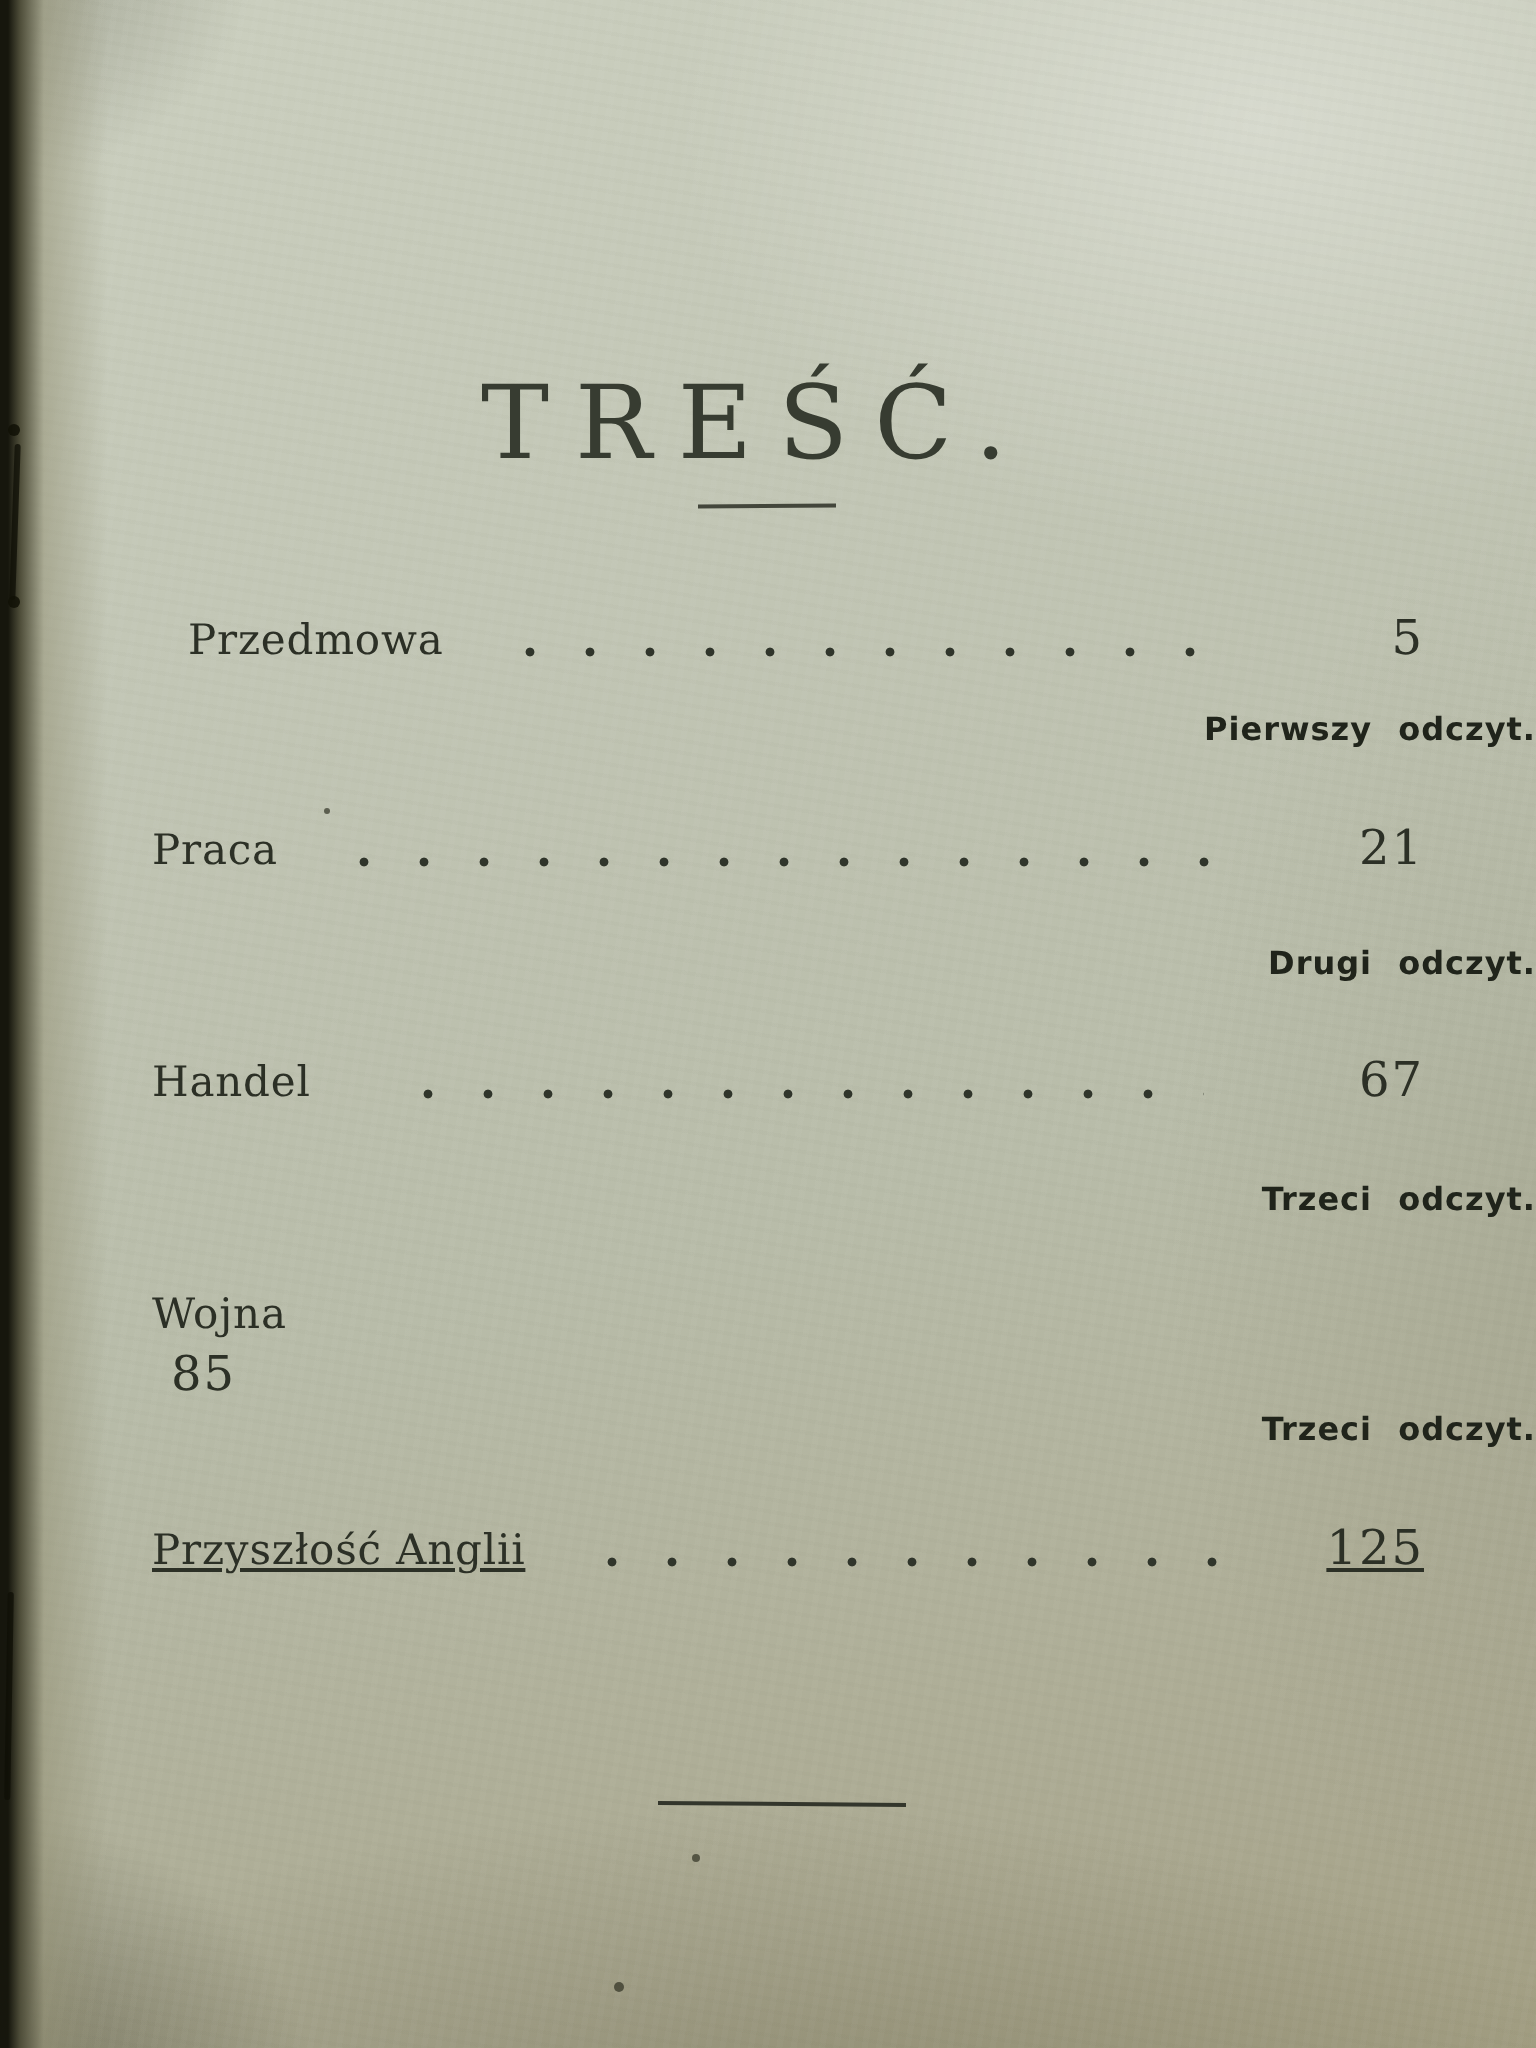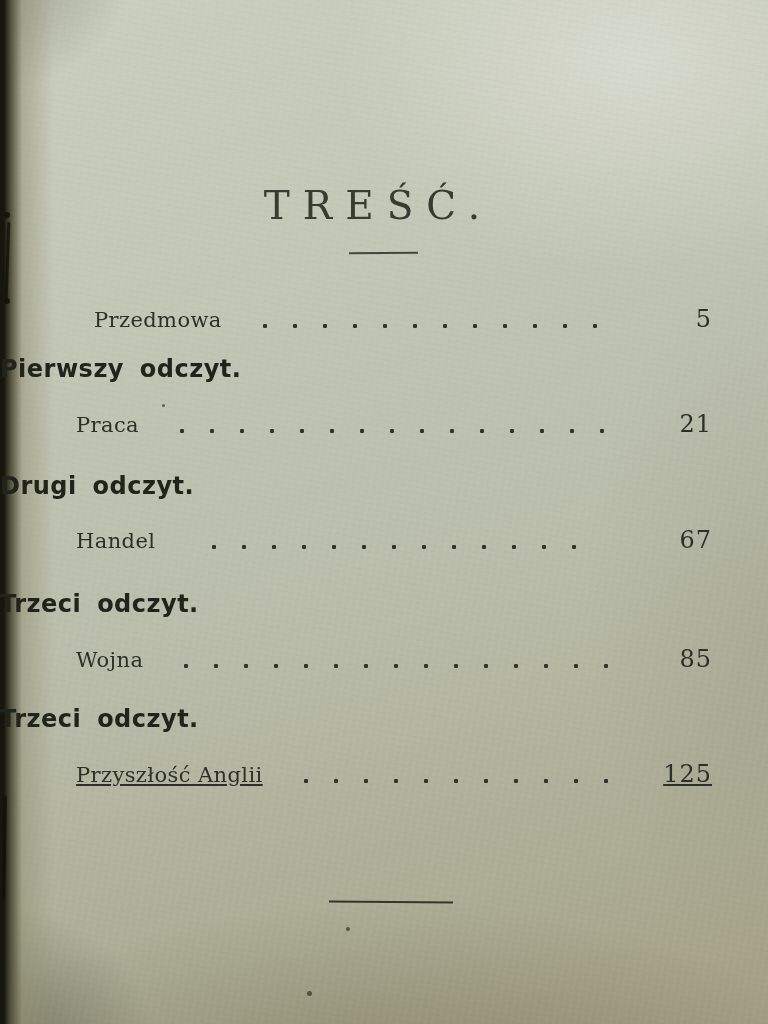--- a/index.html
+++ b/index.html
@@ -50,21 +50,21 @@
     background: rgba(38,40,26,0.65);
   }
   .speck.p1 { left: 346px; top: 927px; }
   .speck.p2 { left: 307px; top: 991px; width: 5px; height: 5px; }
   .speck.p3 { left: 162px; top: 404px; width: 3px; height: 3px; }
 
   .title {
     position: absolute; top: 183px; left: 0; right: 24px; margin: 0;
     text-align: center; text-indent: 13px;
     font-family: "DejaVu Serif", serif;
-    font-size: 39px; font-weight: normal;
+    font-size: 51px; font-weight: normal;
     letter-spacing: 13px;
     color: #373c31;
   }
   .title-rule {
     position: absolute; top: 252px; left: 349px; width: 69px; height: 2px;
     background: #43463b; transform: rotate(-0.4deg);
   }
 
   .entry {
     position: absolute; left: 76px; right: 56px;
@@ -77,28 +77,28 @@
     margin: 0 52px 4px 26px;
     background-image: radial-gradient(circle, #30352b 2px, rgba(0,0,0,0) 2.4px);
     background-size: 30px 6px;
     background-repeat: repeat-x;
     background-position: 2px 0;
   }
   .entry .num { min-width: 42px; text-align: right; font-size: 24px; letter-spacing: 1px; }
   .entry.e1 { top: 305px; margin-left: 18px; }
   .entry.e2 { top: 410px; justify-content: space-between; }
   .entry.e3 { top: 526px; gap: 16px; }
-  .entry.e4 { top: 645px; }
+  .entry.e4 { top: 645px; flex-direction: column; }
   .entry.e5 { top: 760px; text-decoration: underline; }
 
   .heading {
     position: absolute; left: 0; right: 0; margin: 0;
-    text-align: left;
+    text-align: right;
     font-family: "DejaVu Sans", sans-serif;
-    font-weight: bold; font-size: 24px;
+    font-weight: bold; font-size: 16px;
     word-spacing: 7px; letter-spacing: 0.5px;
     color: #20241b;
   }
   .heading.h1 { top: 355px; }
   .heading.h2 { top: 472px; }
   .heading.h3 { top: 590px; }
   .heading.h4 { top: 705px; }
 
   .bottom-rule {
     position: absolute; top: 901px; left: 329px; width: 124px; height: 2px;

